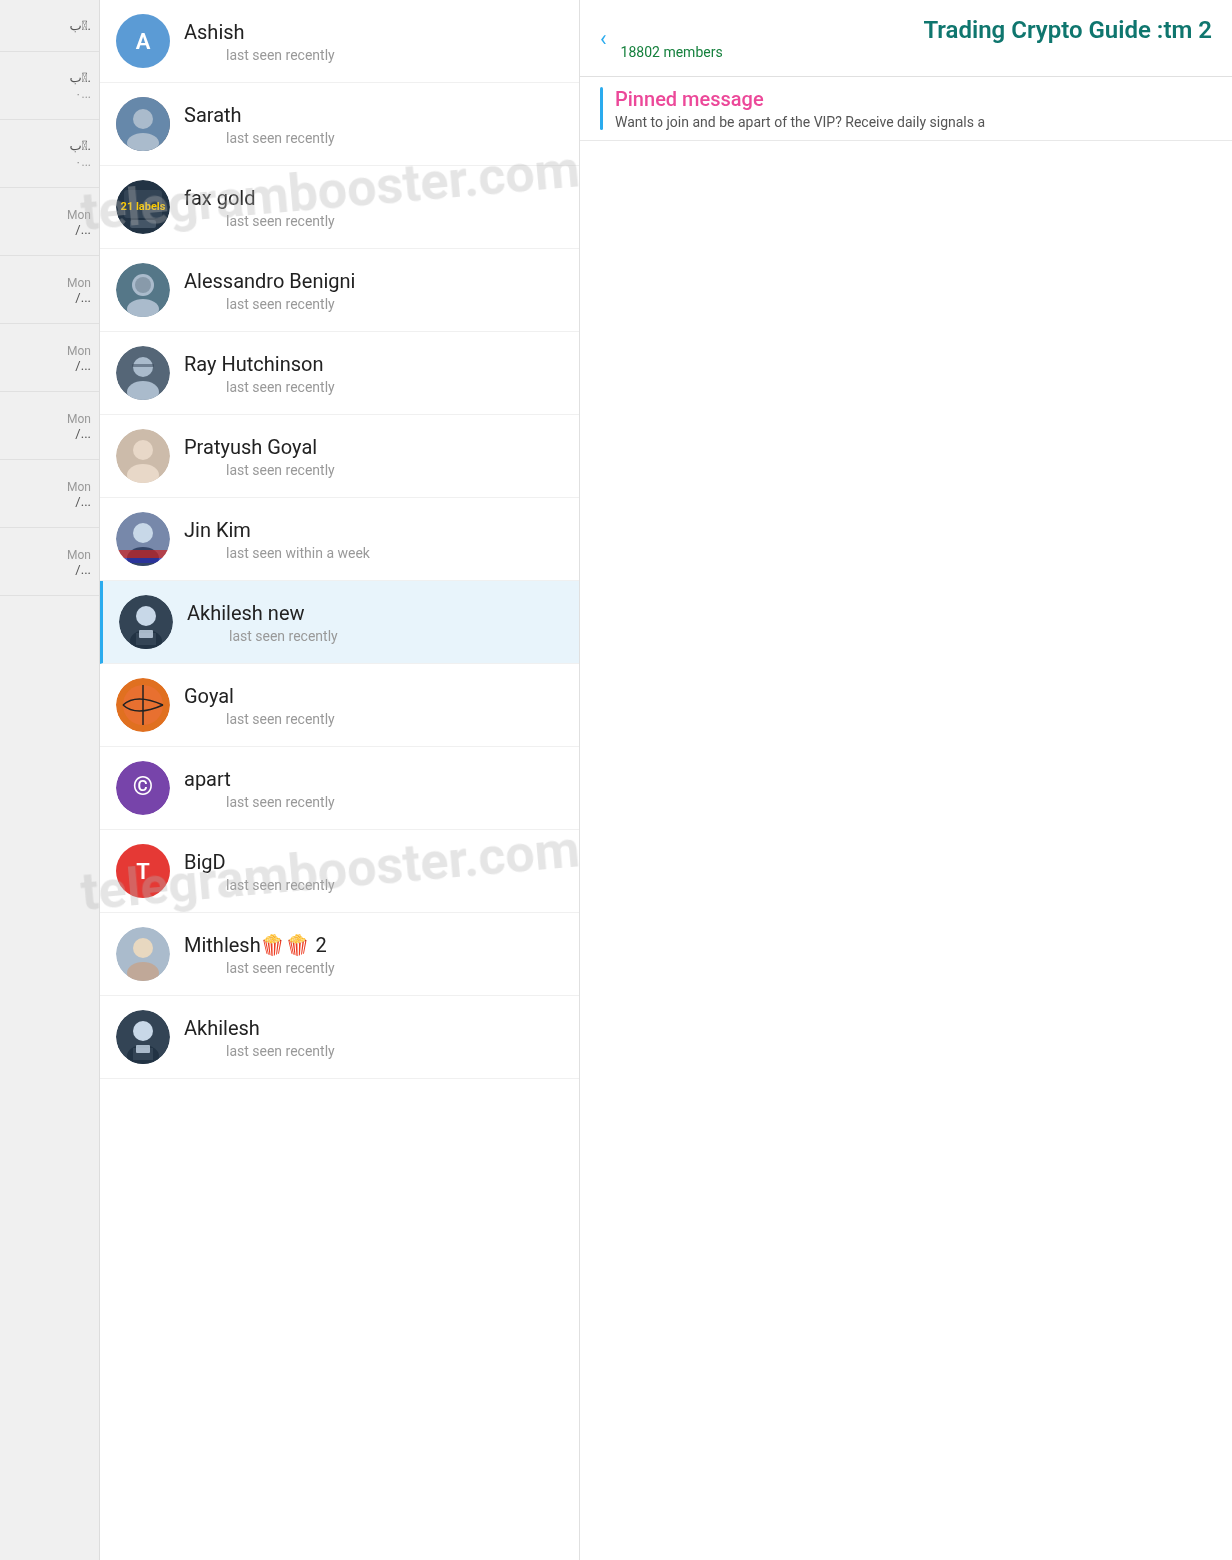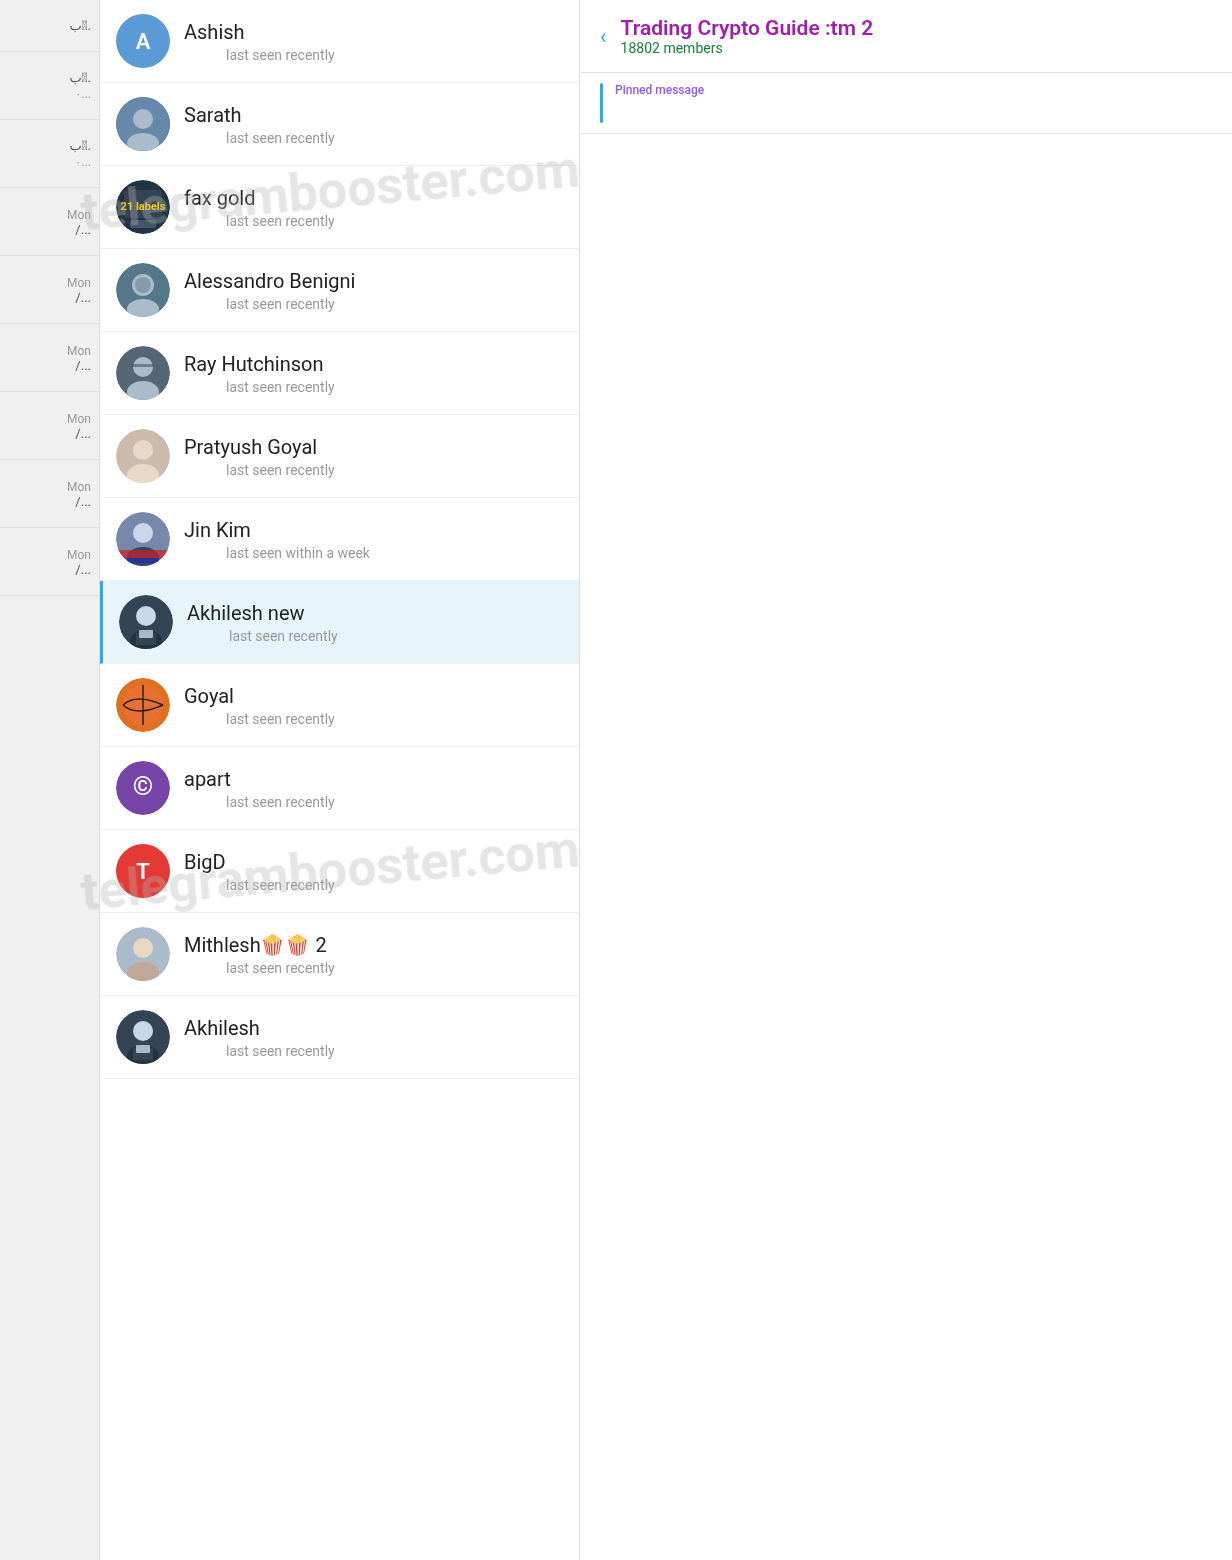--- a/index.html
+++ b/index.html
@@ -137,23 +137,24 @@
       color: #2AABEE;
       margin-right: 14px;
       cursor: pointer;
     }
 
     .chat-title-block {
       flex: 1;
     }
 
     .chat-title {
-      font-size: 21px;
+      font-size: 24px;
       font-weight: 600;
-      color: #a21caf;
+      color: #0f766e;
+      text-align: right;
     }
 
     .chat-subtitle {
       font-size: 14px;
       color: #15803d;
     }
 
     .pinned-message-bar {
       display: flex;
       align-items: flex-start;
@@ -169,22 +170,22 @@
       margin-right: 12px;
       align-self: stretch;
       min-height: 40px;
     }
 
     .pinned-content {
       flex: 1;
     }
 
     .pinned-label {
-      font-size: 12px;
-      color: #8b5cf6;
+      font-size: 20px;
+      color: #ec4899;
       font-weight: 500;
       margin-bottom: 3px;
     }
 
     .pinned-text {
       font-size: 14px;
       color: #555;
       white-space: nowrap;
       overflow: hidden;
       text-overflow: ellipsis;
@@ -463,15 +464,16 @@
     <div class="back-btn">‹</div>
     <div class="chat-title-block">
       <div class="chat-title">Trading Crypto Guide :tm 2</div>
       <div class="chat-subtitle">18802 members</div>
     </div>
   </div>
   <div class="pinned-message-bar">
     <div class="pinned-left-bar"></div>
     <div class="pinned-content">
       <div class="pinned-label">Pinned message</div>
+      <div class="pinned-text">Want to join and be apart of the VIP? Receive daily signals a</div>
     </div>
   </div>
 </div>
 
 </body></html>

